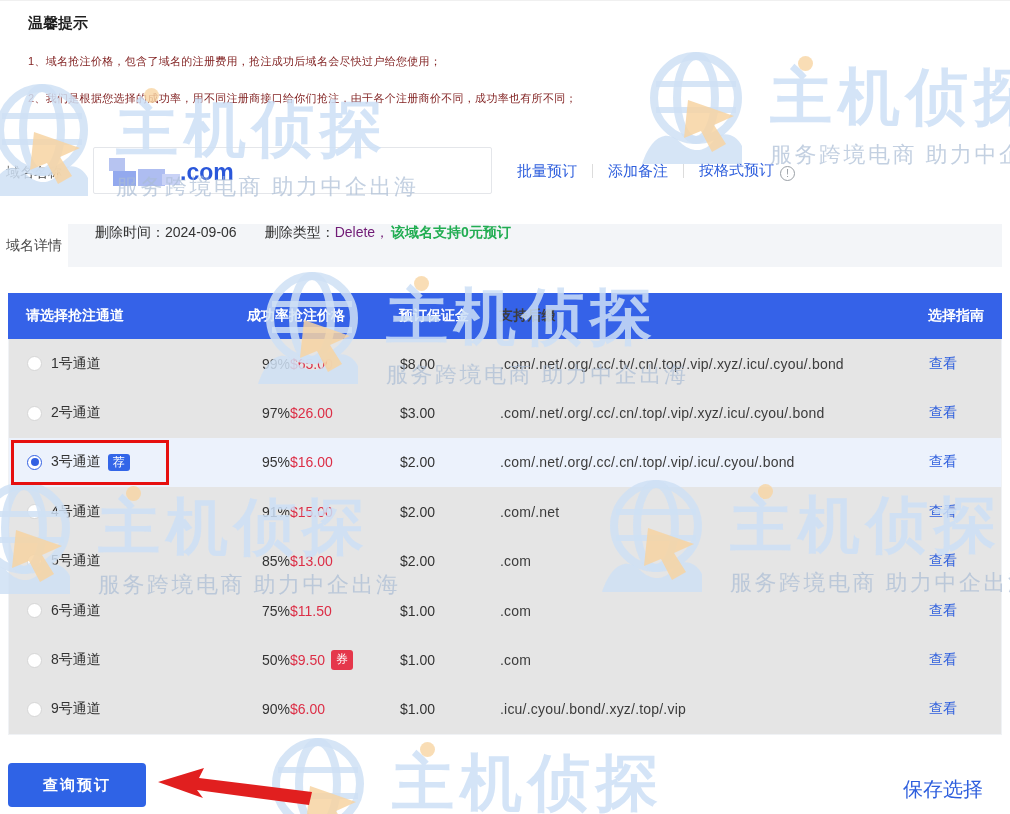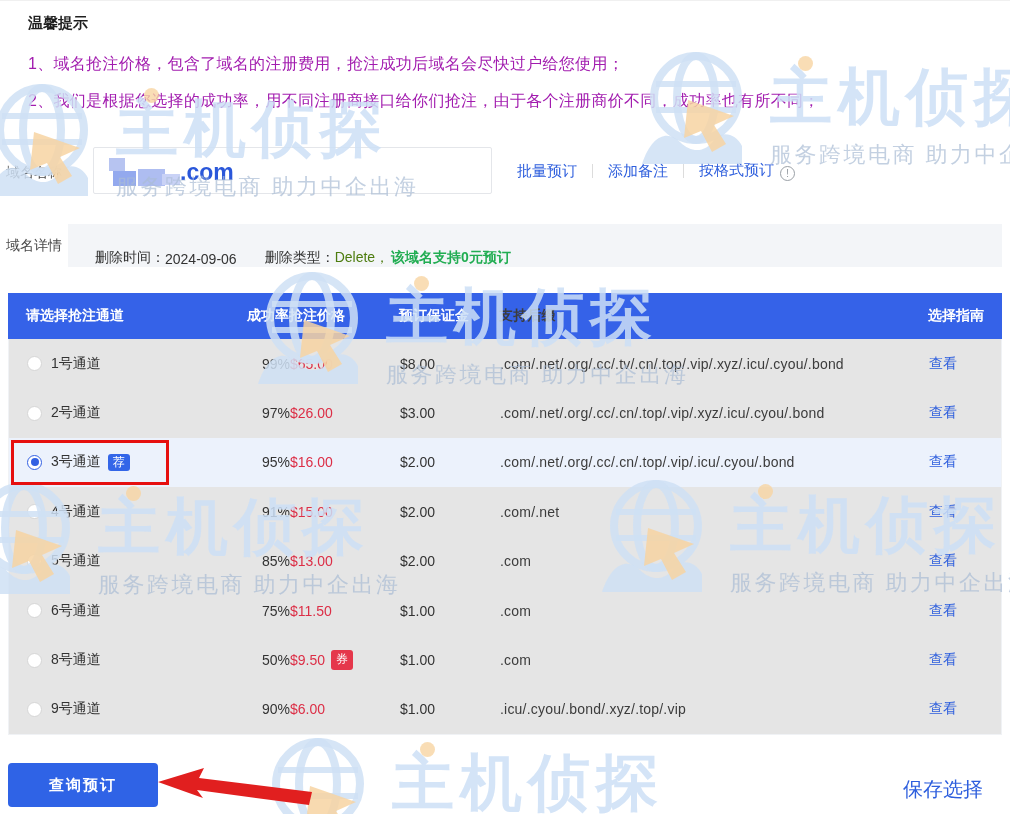--- a/index.html
+++ b/index.html
@@ -5,21 +5,21 @@
   * { margin:0; padding:0; box-sizing:border-box; }
   html,body { background:#fff; }
   #app {
     position:relative; width:1010px; height:814px; overflow:hidden;
     background:#ffffff; font-family:"Liberation Sans","DejaVu Sans",sans-serif;
   }
   .abs { position:absolute; }
 
   
   .tips-title { left:28px; top:14px; font-size:15px; font-weight:bold; color:#1f1f1f; }
-  .tip { left:28px; font-size:16px; color:#a21caf; letter-spacing:.3px; }
+  .tip { left:28px; font-size:11px; color:#7f1d1d; letter-spacing:.3px; }
   .tip1 { top:54px; } .tip2 { top:91px; }
   .top-line { left:0; top:0; width:1010px; height:1px; background:#f0f0f0; }
 
   
   .dn-label { left:6px; top:164px; font-size:14px; color:#4a4a4a; }
   .dn-input { left:93px; top:147px; width:399px; height:47px; background:#fff;
               border:1px solid #e4e6ea; border-radius:2px; }
   .mosaic { position:absolute; }
   .m1 { left:15px; top:10px; width:16px; height:13px; background:#b7c4f1; }
   .m2 { left:19px; top:23px; width:23px; height:15px; background:#93a9ee; }
@@ -29,23 +29,23 @@
   .dn-actions { left:517px; top:156px; height:30px; display:flex; align-items:center; column-gap:15px; }
   .dn-link { font-size:15px; color:#2d5edd; font-weight:500; white-space:nowrap; cursor:pointer; }
   .vdiv { width:1px; height:14px; background:#dcdcdc; }
   .info-i { display:inline-flex; width:15px; height:15px; margin-left:6px; border:1px solid #9aa0a6;
             border-radius:50%; color:#9aa0a6; font-size:11px; line-height:1;
             align-items:center; justify-content:center; vertical-align:-2px; }
 
   
   .detail-label { left:6px; top:237px; font-size:14px; color:#4a4a4a; }
   .detail-strip { left:68px; top:224px; width:934px; height:43px; background:#f3f5f8;
-                  display:flex; align-items:flex-end; padding-left:27px; font-size:14px; color:#333; }
+                  display:flex; align-items:flex-start; padding-left:27px; font-size:14px; color:#333; }
   .detail-strip .sp { width:28px; }
-  .del-type-val { color:#4d7c0f; }
+  .del-type-val { color:#701a75; }
   .zero-note { color:#21ad52; font-weight:600; margin-left:2px; }
 
   
   .table { left:8px; top:293px; width:994px; }
   .thead { height:46px; background:#3562e8; display:flex; align-items:center;
            color:#fff; font-weight:bold; font-size:14px; }
   .tbody { border:1px solid #f0f2f5; border-top:none; background:#fff; }
   .trow { height:49.4px; display:flex; align-items:center; font-size:14px; color:#333;
           background:#e5e5e5; position:relative; }
   .trow.sel { background:#ecf2fc; }
@@ -62,21 +62,21 @@
   .badge-rec { margin-left:7px; background:#3366e8; color:#fff; font-size:12px;
                padding:2px 5px; border-radius:3px; line-height:1.1; }
   .price { color:#dc2e46; }
   .badge-coupon { margin-left:6px; background:#e5374b; color:#fff; font-size:12px;
                   padding:3px 5px; border-radius:3px; line-height:1.1; }
   .view { color:#2d5edd; cursor:pointer; }
   .red-box { position:absolute; left:2px; top:2px; width:158px; height:45px;
              border:3px solid #e60f0f; z-index:40; display:none; }
 
   
-  .btn-query { left:8px; top:763px; width:150px; height:44px; background:#2f63e6;
+  .btn-query { left:8px; top:763px; width:138px; height:44px; background:#2f63e6;
                border:none; border-radius:4px; color:#fff; font-size:15px; font-weight:600;
                display:flex; align-items:center; justify-content:center; cursor:pointer;
                letter-spacing:2px; z-index:10; }
   .arrow-svg { left:156px; top:766px; z-index:41; }
   .save-link { left:903px; top:776px; font-size:20px; color:#2d5edd; font-weight:500;
                z-index:40; cursor:pointer; }
 
   
   .wm { position:absolute; display:flex; pointer-events:none; z-index:30; white-space:nowrap; }
   .wm-icon { flex:none; }

